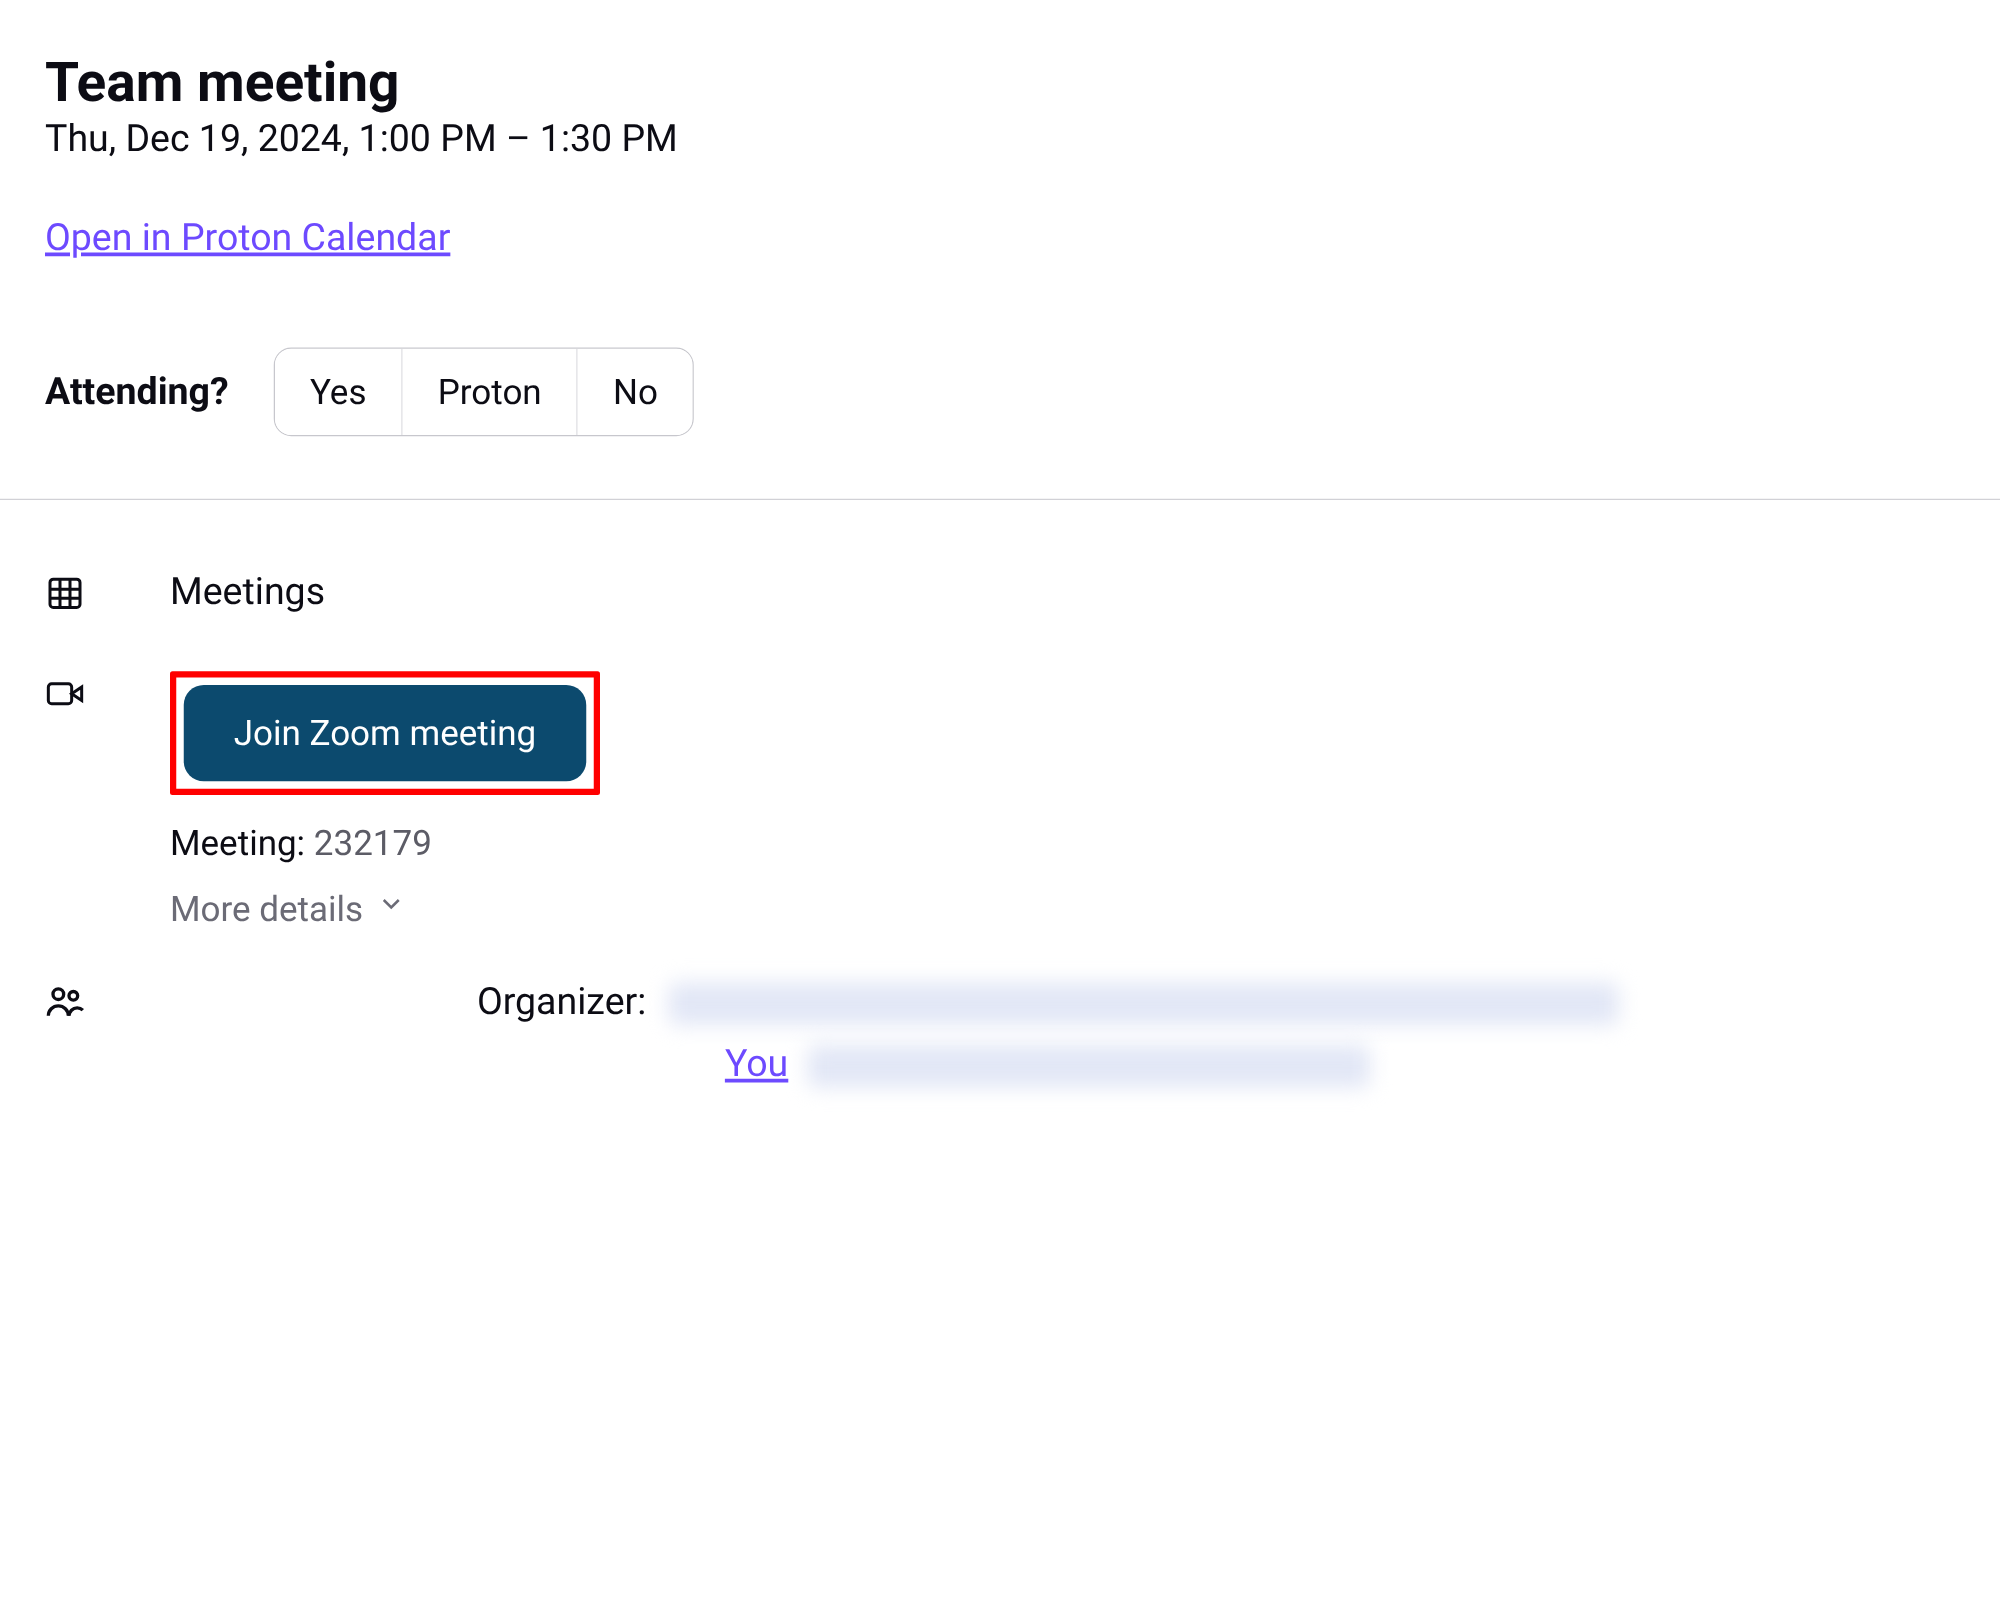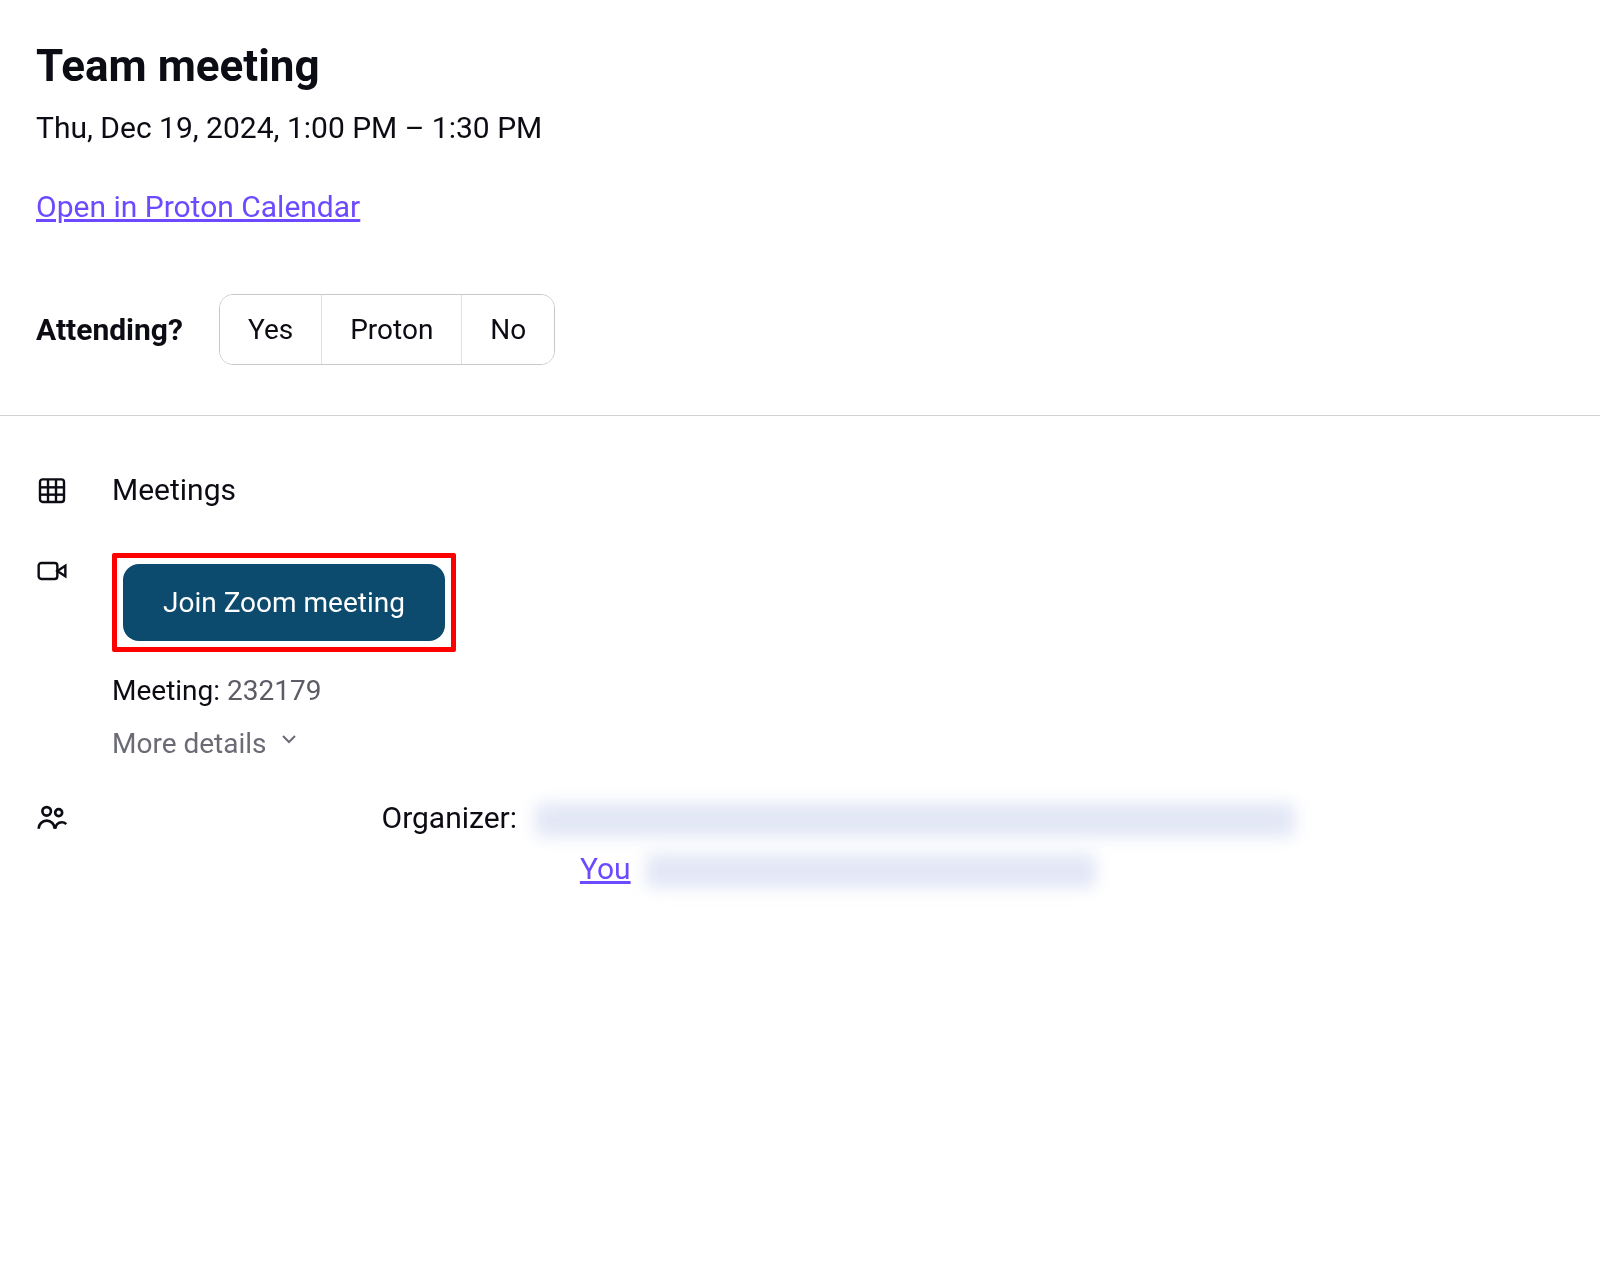--- a/index.html
+++ b/index.html
@@ -10,21 +10,21 @@
     body {
       font-family: -apple-system, BlinkMacSystemFont, "Segoe UI", Roboto, Helvetica, Arial, sans-serif;
       background: #ffffff;
       color: #0c0c14;
       padding: 40px 36px;
       font-size: 28px;
     }
     .event-title {
       font-size: 44px;
       font-weight: 700;
-      margin-bottom: 18px;
+      margin-bottom: 2px;
     }
     .event-time {
       font-size: 30px;
       font-weight: 400;
       color: #0c0c14;
       margin-bottom: 44px;
     }
     .open-link {
       font-size: 30px;
       color: #6d4aff;
@@ -61,21 +61,21 @@
       border-left: 1px solid #e0e0e4;
     }
     .divider {
       border: none;
       border-top: 1px solid #d1d1d6;
       margin: 0 -36px 56px -36px;
     }
     .detail-row {
       display: flex;
       align-items: flex-start;
-      gap: 40px;
+      gap: 64px;
       margin-bottom: 40px;
     }
     .icon-cell {
       width: 36px;
       flex-shrink: 0;
       padding-top: 2px;
     }
     .icon-cell svg {
       width: 32px;
       height: 32px;

